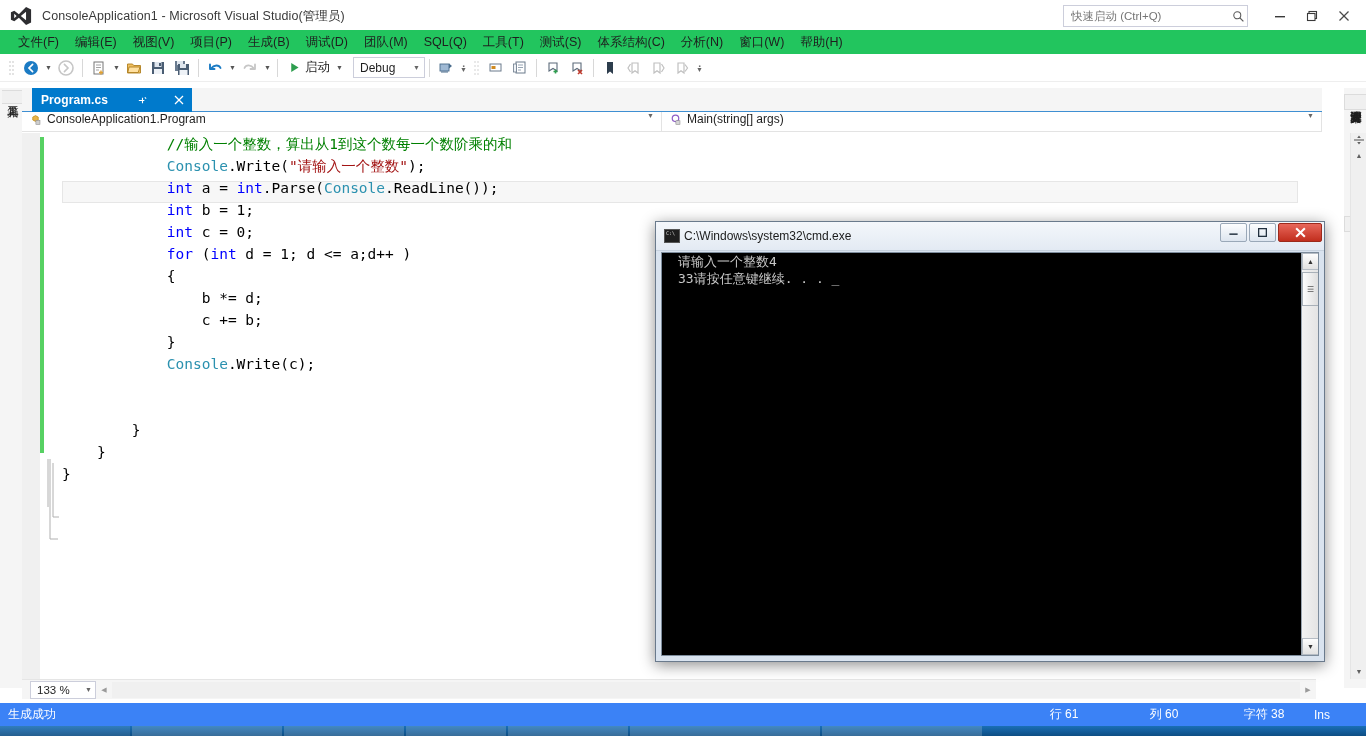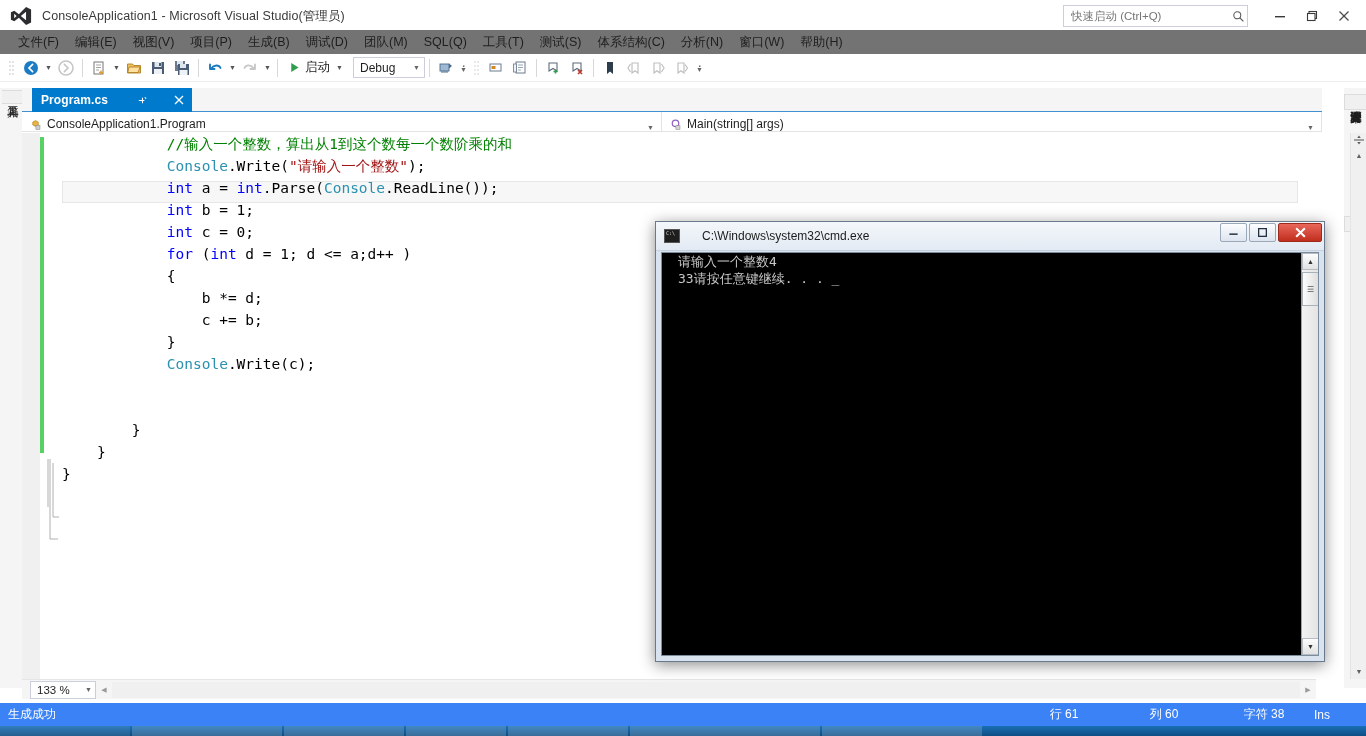--- a/index.html
+++ b/index.html
@@ -39,21 +39,21 @@
   .ql-search { width: 18px; height: 18px; display:flex; align-items:center; justify-content:center; }
   .win-btns { position: absolute; right: 6px; top: 0; height: 32px; display: flex; align-items: center; }
   .win-btn {
     width: 32px; height: 30px; display: flex; align-items: center; justify-content: center;
     color: #4a4a4a;
   }
 
   
   .menubar {
     position: absolute; top: 30px; left: 0; width: 1366px; height: 24px;
-    background: #737373; display: flex; align-items: center; padding-left: 10px;
+    background: #22c55e; display: flex; align-items: center; padding-left: 10px;
   }
   .menu-item {
     font-size: 12.5px; color: #1e1e1e; padding: 2px 8px; white-space: nowrap;
     line-height: 18px;
   }
 
   
   .toolbar {
     position: absolute; top: 54px; left: 0; width: 1366px; height: 28px;
     background: #ffffff; display: flex; align-items: center; padding-left: 4px;
@@ -122,21 +122,21 @@
   .tab-pin { margin-left: 8px; width: 14px; height:14px; display:flex;align-items:center;justify-content:center;}
   .tab-close { margin-left: 4px; width: 14px; height:14px; display:flex;align-items:center;justify-content:center;font-size:13px;line-height:13px;}
 
   
   .navbar {
     position: absolute; top: 112px; left: 22px; width: 1300px; height: 20px;
     background: #ffffff; border-bottom: 1px solid #e3e3e3;
     display: flex; align-items: center;
   }
   .nav-combo {
-    height: 19px; display: flex; align-items: flex-end; position: relative;
+    height: 19px; display: flex; align-items: flex-start; position: relative;
     border-right: 1px solid #e3e3e3;
   }
   .nav-combo .label { font-size: 12px; color: #1e1e1e; margin-left: 5px; white-space: nowrap; }
   .nav-combo .caret { font-size: 7px; color: #666; margin: 0 7px 0 auto; }
   .nav-icon { width: 14px; height: 14px; margin-left: 6px; display:flex;align-items:center;justify-content:center; }
 
   
   .editor {
     position: absolute; top: 133px; left: 22px; width: 1294px; height: 546px;
     background: #ffffff; overflow: hidden;
@@ -222,21 +222,21 @@
     display: flex; align-items: center; position: relative;
     border-bottom: 1px solid #c7d2df;
   }
   .cmd-icon {
     width: 16px; height: 14px; margin-left: 8px;
     background: #1e1e1e; border: 1px solid #555;
     display: flex; align-items: flex-start; justify-content: flex-start;
     font-size: 5px; color: #d8d8d8; padding: 1px;
     font-family: "DejaVu Sans Mono", monospace; line-height: 5px;
   }
-  .console-title-text { font-size: 12px; color: #1b1b1b; margin-left: 22px; }
+  .console-title-text { font-size: 12px; color: #1b1b1b; margin-left: 4px; }
   .cwin-btns { position: absolute; right: 2px; top: 1px; display: flex; align-items: center; }
   .cwin-btn {
     width: 27px; height: 19px; margin-left: 2px;
     background: linear-gradient(#fcfdfe,#dde5ef);
     border: 1px solid #9aa8b8; border-radius: 2px;
     display: flex; align-items: center; justify-content: center;
     font-size: 10px; color: #22303f;
   }
   .cwin-btn.close {
     width: 44px;

